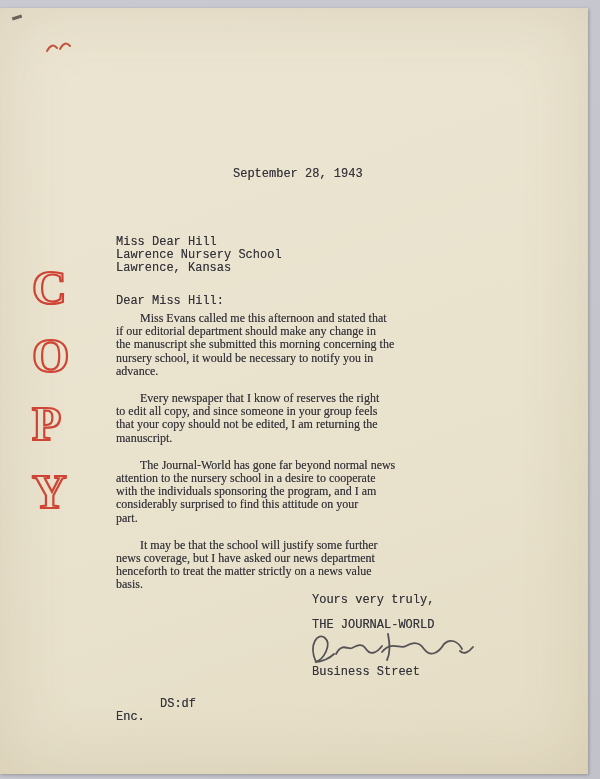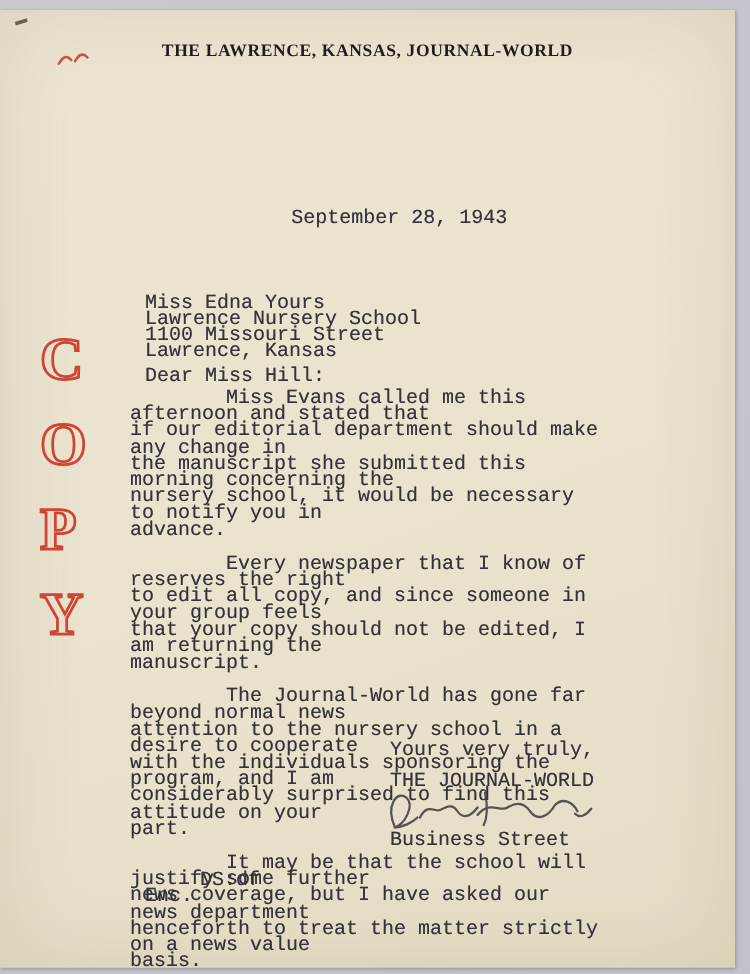--- a/index.html
+++ b/index.html
@@ -31,30 +31,30 @@
     width: 100%;
     text-align: center;
     font-family: "Liberation Serif", "DejaVu Serif", serif;
     font-weight: bold;
     font-size: 14px;
     letter-spacing: 0.5px;
     color: #1e1c19;
   }
   .typed {
     font-family: "Liberation Mono", "DejaVu Sans Mono", monospace;
-    font-size: 16px;
+    font-size: 12px;
     line-height: 13.2px;
     color: #34333a;
     text-shadow: 0 0 0.5px rgba(45,44,52,0.55);
   }
   .date        { position: absolute; left: 233px; top: 160px; }
   .recipient   { position: absolute; left: 116px; top: 228px; }
   .recipient div { line-height: 13px; }
   .salutation  { position: absolute; left: 116px; top: 287px; }
-  .body-text   { position: absolute; left: 104px; top: 304px; width: 376px; }
+  .body-text   { position: absolute; left: 116px; top: 304px; width: 376px; font-family: Liberation Serif, serif; }
   .body-text p { margin: 0 0 14px 0; white-space: pre-wrap; }
   .closing     { position: absolute; left: 312px; top: 586px; }
   .company     { position: absolute; left: 312px; top: 611px; }
   .signature   { position: absolute; left: 304px; top: 620px; }
   .signer-title{ position: absolute; left: 312px; top: 658px; }
   .reference   { position: absolute; left: 116px; top: 690px; padding-left: 44px; }
   .enclosure   { position: absolute; left: 116px; top: 703px; text-align: right; }
   .copy-stamp {
     position: absolute;
     left: 32px;
@@ -89,35 +89,33 @@
 <div class="scan">
   <div class="paper">
 
     <div class="corner-mark"></div>
 
     <svg class="red-mark" width="34" height="20" viewBox="0 0 34 20">
       <path d="M3 13 Q8 4 13 10" fill="none" stroke="#c4543f" stroke-width="2" stroke-linecap="round"></path>
       <path d="M16 11 Q21 2 26 8" fill="none" stroke="#c4543f" stroke-width="2" stroke-linecap="round"></path>
     </svg>
 
-    <div class="letterhead">THE LAWRENCE, KANSAS, JOURNAL-WORLD</div>
 
     <div class="copy-stamp">
       <span class="copy-letter">C</span>
       <span class="copy-letter">O</span>
       <span class="copy-letter">P</span>
       <span class="copy-letter">Y</span>
     </div>
 
     <div class="typed date">September 28, 1943</div>
 
     <div class="typed recipient">
-      <div>Miss Edna Yours</div>
+      <div>Miss Dear Hill</div>
       <div>Lawrence Nursery School</div>
-      <div>1100 Missouri Street</div>
       <div>Lawrence, Kansas</div>
     </div>
 
     <div class="typed salutation">Dear Miss Hill:</div>
 
     <div class="typed body-text">
       <p>        Miss Evans called me this afternoon and stated that
 if our editorial department should make any change in
 the manuscript she submitted this morning concerning the
 nursery school, it would be necessary to notify you in

